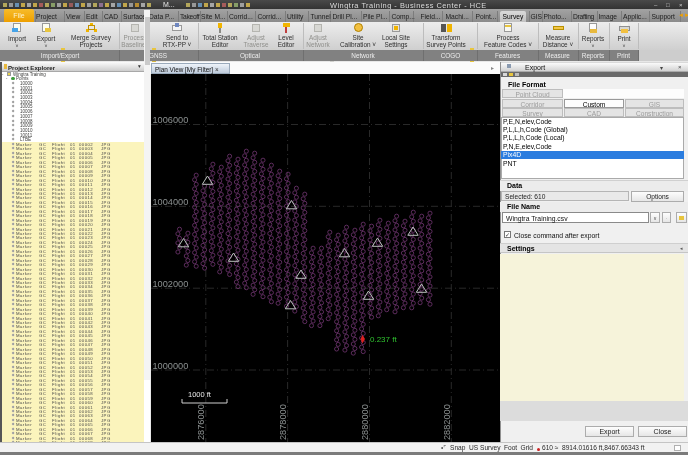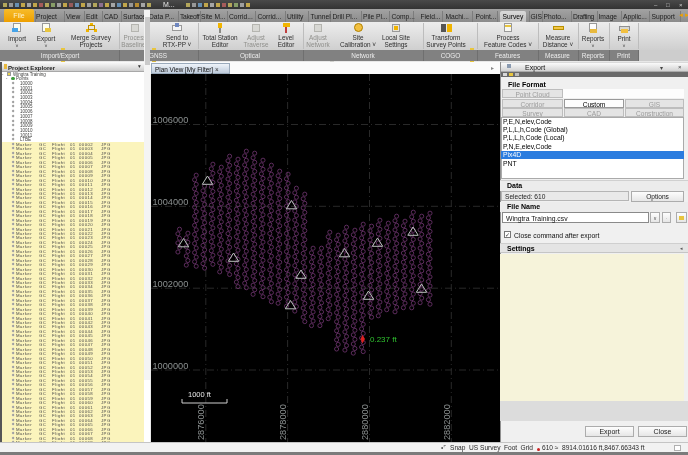--- a/index.html
+++ b/index.html
@@ -76,20 +76,21 @@
       <span style="position:absolute;left:192px;top:3px;width:4px;height:4px;background:#a8a8a8;opacity:0.85"></span>
       <span style="position:absolute;left:198px;top:3px;width:4px;height:4px;background:#6f9ec8;opacity:0.85"></span>
       <span style="position:absolute;left:204px;top:3px;width:4px;height:4px;background:#d8b84e;opacity:0.85"></span>
       <span style="position:absolute;left:210px;top:3px;width:4px;height:4px;background:#b8b8b8;opacity:0.85"></span>
       <span style="position:absolute;left:216px;top:3px;width:4px;height:4px;background:#d8b84e;opacity:0.85"></span>
       <span style="position:absolute;left:222px;top:3px;width:4px;height:4px;background:#b86060;opacity:0.85"></span>
       <span style="position:absolute;left:228px;top:3px;width:4px;height:4px;background:#c8b860;opacity:0.85"></span>
       <span style="position:absolute;left:234px;top:3px;width:4px;height:4px;background:#94ae6e;opacity:0.85"></span>
       <span style="position:absolute;left:240px;top:3px;width:4px;height:4px;background:#b0b0b0;opacity:0.85"></span>
       <span style="position:absolute;left:246px;top:3px;width:4px;height:4px;background:#d8b84e;opacity:0.85"></span>
+      <span class="t">Wingtra Training - Business Center - HCE</span>
    <span style="position:absolute;left:654px;top:2px;color:#cfcfcf;font-size:6px">–</span>
    <span style="position:absolute;left:666px;top:2px;color:#cfcfcf;font-size:6px">□</span>
    <span style="position:absolute;left:679px;top:2px;color:#cfcfcf;font-size:6px">×</span>
  </div>
  <div id="tabs">
       <div class="ftab">File</div>
       <div style="position:absolute;left:34.5px;top:2px;width:1px;height:11px;background:#7c7c7c"></div>
       <div style="position:absolute;left:63.5px;top:2px;width:1px;height:11px;background:#7c7c7c"></div>
       <div style="position:absolute;left:83.5px;top:2px;width:1px;height:11px;background:#7c7c7c"></div>
       <div style="position:absolute;left:101.5px;top:2px;width:1px;height:11px;background:#7c7c7c"></div>

